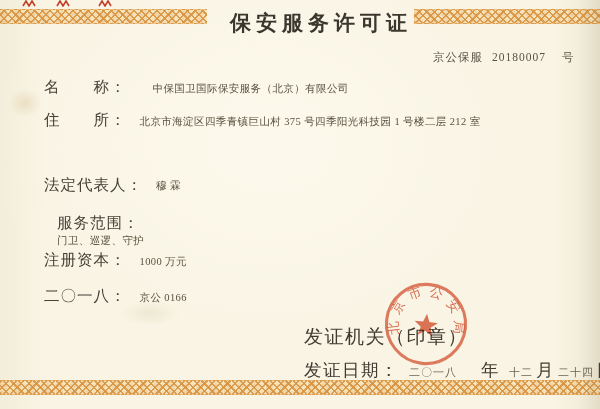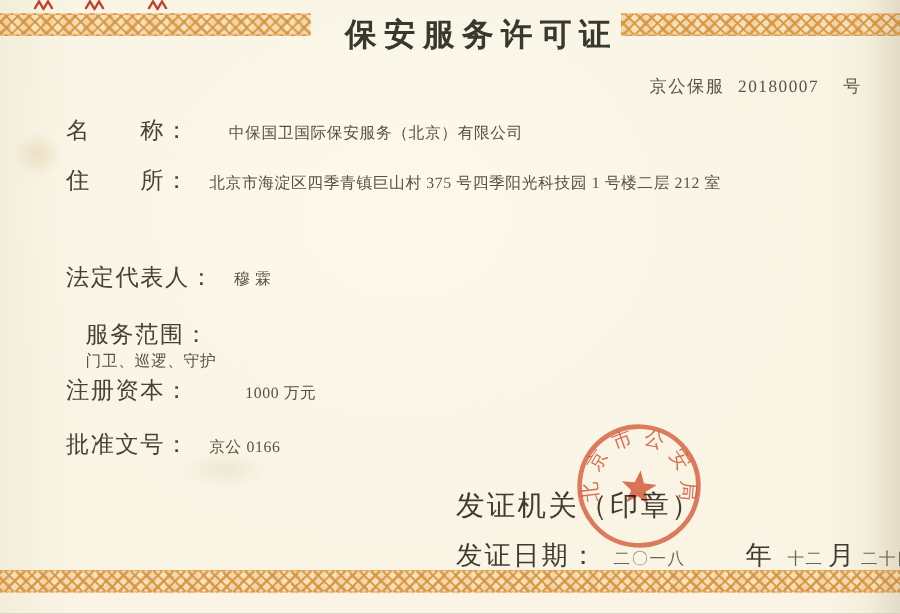--- a/index.html
+++ b/index.html
@@ -45,34 +45,34 @@
   }
   .license-line .num{margin-left:9px;}
   .license-line .unit{margin-left:16px;}
   .row{position:absolute;left:44px;white-space:nowrap;display:flex;align-items:baseline;}
   .row .label{font-size:15.5px;color:#44413700;color:#454137;letter-spacing:1px;}
   .row .value{font-size:10.5px;color:#57523f;margin-left:13px;letter-spacing:.4px;}
   .row-name{top:77px;gap:13px;}
   .row-address{top:110px;}
   .row-legal{top:175px;align-items:center;}
   .row-scope{top:213px;flex-direction:column;}
-  .row-capital{top:250px;gap:24px;}
+  .row-capital{top:250px;}
   .row-approval{top:286px;}
   .footer-authority{
     position:absolute;top:324px;left:304px;font-size:19px;color:#3f3b31;
     letter-spacing:1.5px;white-space:nowrap;
   }
   .footer-date{
     position:absolute;top:358px;left:304px;white-space:nowrap;color:#3f3b31;
     display:flex;align-items:baseline;
   }
   .footer-date .big{font-size:17.5px;letter-spacing:1.5px;}
   .footer-date .small{font-size:11px;color:#6b6555;letter-spacing:1px;}
   .footer-date .d-label{margin-right:10px;}
-  .footer-date .d-year{margin-right:40px;}
+  .footer-date .d-year{margin-right:24px;}
   .footer-date .d-yunit{margin-right:9px;}
   .footer-date .d-month{margin-right:3px;}
   .footer-date .d-munit{margin-right:3px;}
   .footer-date .d-day{margin-right:2px;}
   .seal{
     position:absolute;left:383px;top:281px;width:86px;height:86px;
     mix-blend-mode:multiply;opacity:.88;transform:rotate(6deg);
   }
   .blotch{position:absolute;border-radius:50%;pointer-events:none;}
   .blotch-1{left:8px;top:88px;width:34px;height:30px;
@@ -122,21 +122,21 @@
   </div>
   <div class="row row-scope">
     <span class="label">服务范围：</span>
     <span class="value">门卫、巡逻、守护</span>
   </div>
   <div class="row row-capital">
     <span class="label">注册资本：</span>
     <span class="value">1000 万元</span>
   </div>
   <div class="row row-approval">
-    <span class="label">批准文号：</span>
+    <span class="label">二〇一八：</span>
     <span class="value">京公 0166</span>
   </div>
 
   <div class="footer-authority">发证机关（印章）</div>
   <div class="footer-date">
     <span class="big d-label">发证日期：</span>
     <span class="small d-year">二〇一八</span>
     <span class="big d-yunit">年</span>
     <span class="small d-month">十二</span>
     <span class="big d-munit">月</span>

